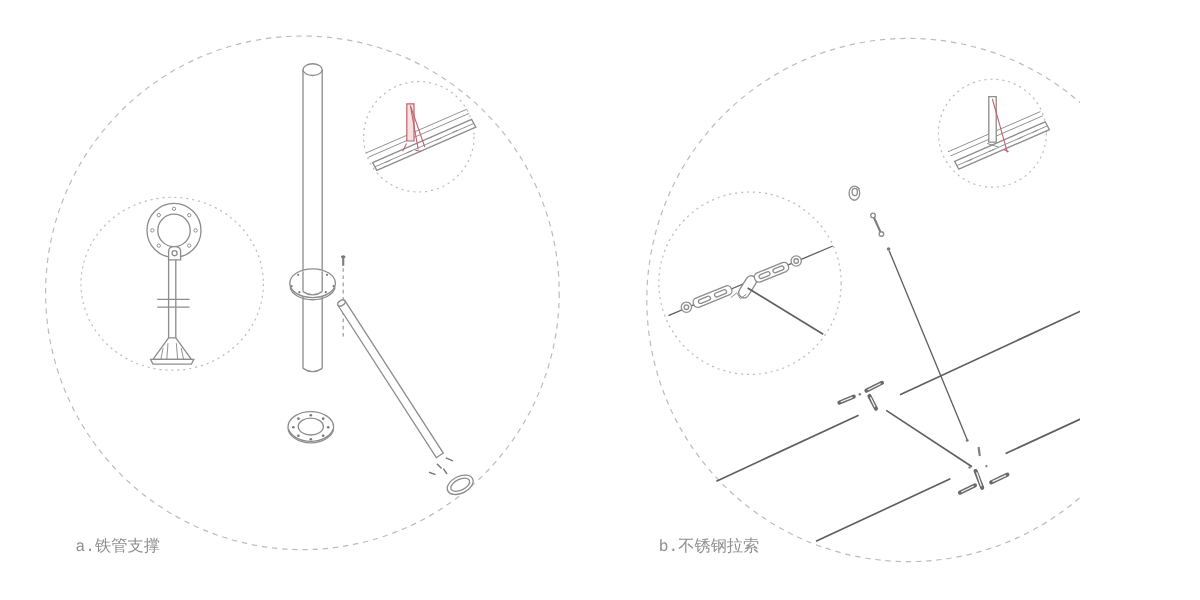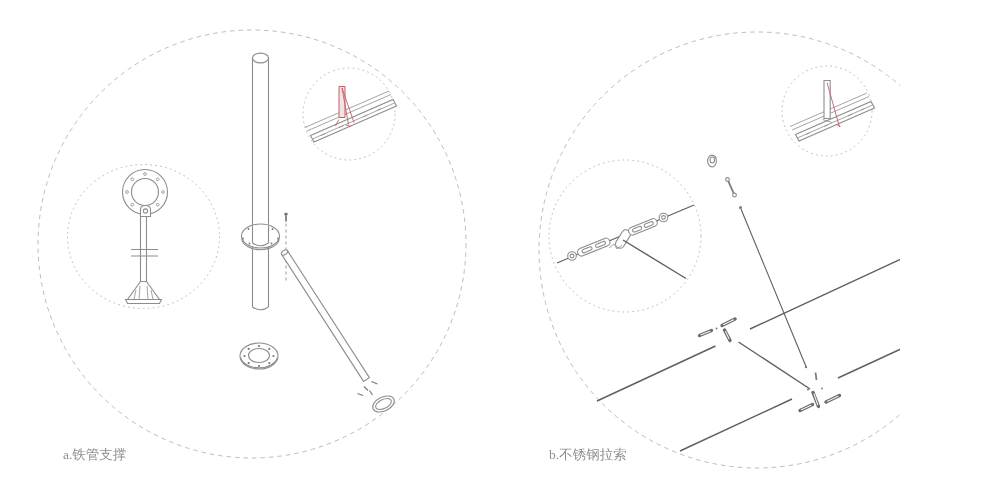--- a/index.html
+++ b/index.html
@@ -2,21 +2,21 @@
 <html style="--background: #ffffff; --line: #8d8d8d; --cable: #5f5f5f; --dashed: #bcbcbc; --dotted: #bdbdbd; --red-accent: #c2606b; --red-fill: #f6e1e3; --label-text: #8f8f8f;"><head>
 <meta charset="utf-8">
 <style>
   :root{
     --background:#ffffff; --line:#8d8d8d; --cable:#5f5f5f;
     --dashed:#bcbcbc; --dotted:#bdbdbd;
     --red-accent:#c2606b; --red-fill:#f6e1e3; --label-text:#8f8f8f;
   }
   html,body{margin:0;padding:0;background:#fff;}
   .stage{position:relative;width:900px;height:500px;background:var(--background);
-         font-family:Liberation Serif, serif;overflow:hidden;}
+         font-family:Liberation Mono, monospace;overflow:hidden;}
   svg{display:block;}
   .dashc{fill:none;stroke:var(--dashed);stroke-width:1;stroke-dasharray:4.5 4;}
   .dotc{fill:none;stroke:var(--dotted);stroke-width:1;stroke-dasharray:1.8 3.2;}
   .part{fill:#fff;stroke:var(--line);stroke-width:1.1;}
   .pline{fill:none;stroke:var(--line);stroke-width:1.1;}
   .pthin{fill:none;stroke:var(--line);stroke-width:0.8;}
   .fillw{fill:#fff;stroke:none;}
   .dot{fill:#7a7a7a;stroke:none;}
   .cable{fill:none;stroke:var(--cable);stroke-width:1.4;}
   .cablet{fill:none;stroke:var(--cable);stroke-width:1.1;}

